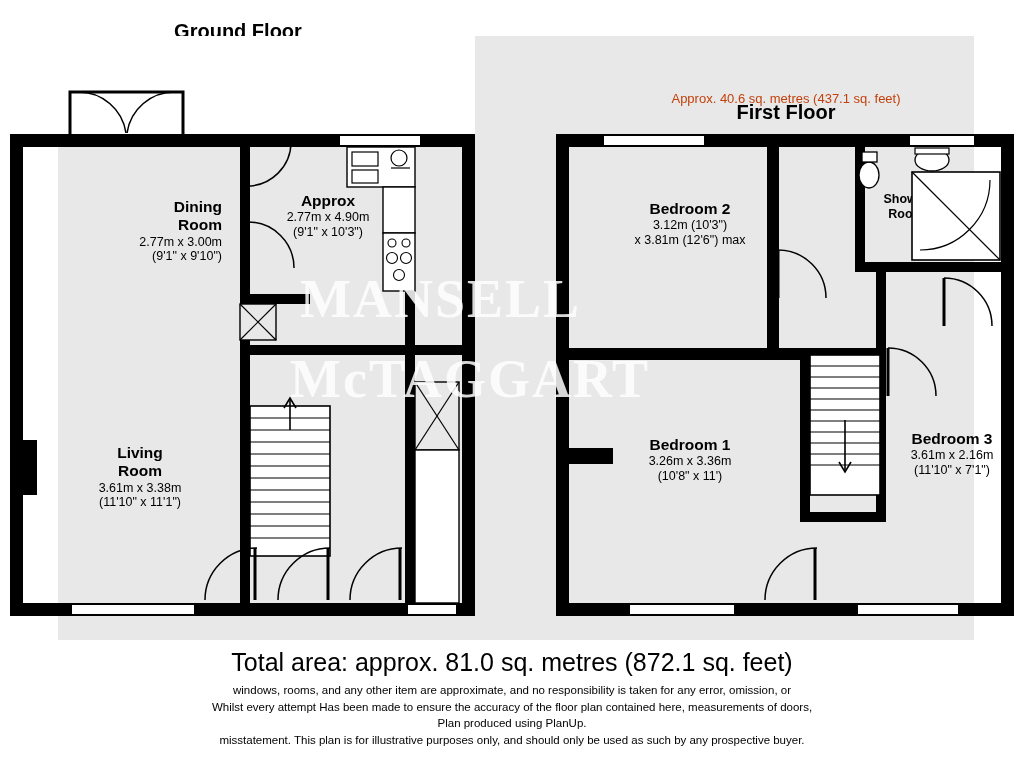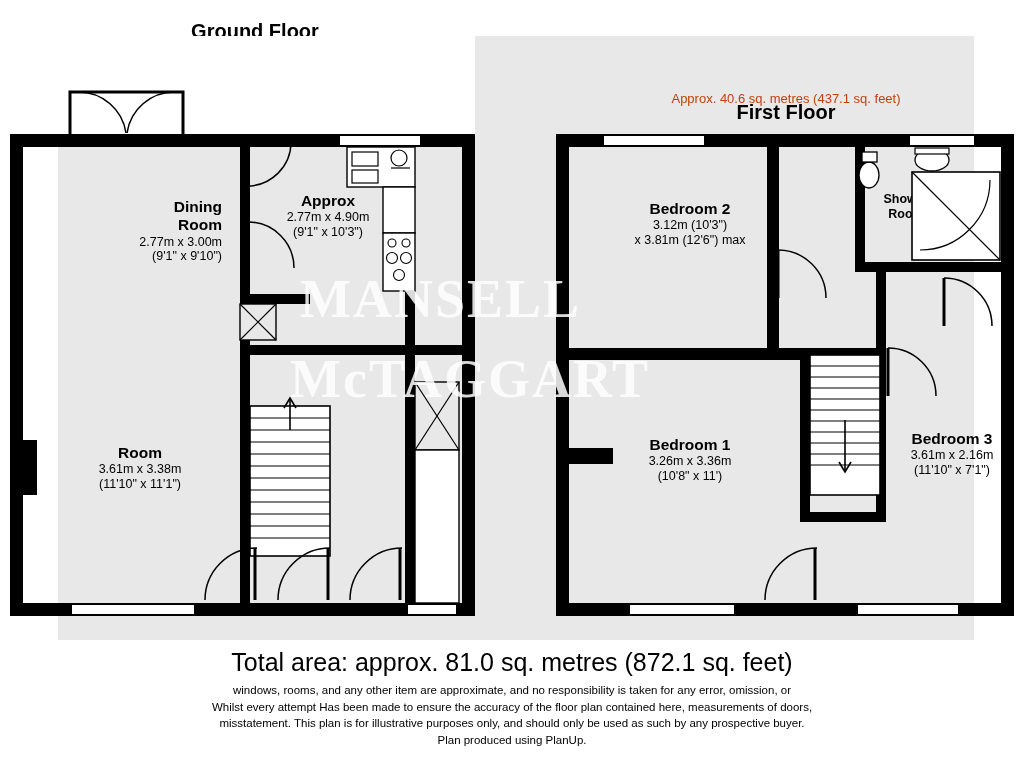--- a/index.html
+++ b/index.html
@@ -104,21 +104,21 @@
     width: 1024px;
     height: 768px;
     pointer-events: none;
   }
 </style>
 </head>
 <body>
 
 <div class="plan-bg"></div>
 
-<div class="title" style="left:144px; top:20px; width:222px;">Ground Floor</div>
+<div class="title" style="left:127px; top:20px; width:222px;">Ground Floor</div>
 <div class="subtitle" style="left:80px; top:49px; width:322px;">Approx. 40.4 sq. metres (435.0 sq. feet)</div>
 
 <div class="wall" style="left:10px; top:134px; width:13px; height:482px;"></div>
 <div class="wall" style="left:10px; top:134px; width:465px; height:13px;"></div>
 <div class="wall" style="left:462px; top:134px; width:13px; height:482px;"></div>
 <div class="wall" style="left:10px; top:603px; width:465px; height:13px;"></div>
 
 <div class="white" style="left:58px; top:36px; width:125px; height:98px;"></div>
 <div class="white" style="left:183px; top:36px; width:292px; height:98px;"></div>
 
@@ -144,20 +144,21 @@
   <span class="room-dim">(9'1" x 9'10")</span>
 </div>
 
 <div class="room-label" style="left:258px; top:192px; width:140px;">
   <span class="room-name">Approx</span>
   <span class="room-dim">2.77m x 4.90m</span>
   <span class="room-dim">(9'1" x 10'3")</span>
 </div>
 
 <div class="room-label" style="left:50px; top:444px; width:180px;">
+  <span class="room-name">Living</span>
   <span class="room-name">Room</span>
   <span class="room-dim">3.61m x 3.38m</span>
   <span class="room-dim">(11'10" x 11'1")</span>
 </div>
 
 <div class="title" style="left:675px; top:62px; width:222px;margin-top:39px;">First Floor</div>
 <div class="subtitle" style="left:625px; top:91px; width:322px;">Approx. 40.6 sq. metres (437.1 sq. feet)</div>
 
 <div class="wall" style="left:556px; top:134px; width:13px; height:482px;"></div>
 <div class="wall" style="left:556px; top:134px; width:458px; height:13px;"></div>
@@ -343,15 +344,15 @@
   </g>
 </svg>
 
 <div class="watermark" style="left:300px; top:268px; font-size:54px;">MANSELL</div>
 <div class="watermark" style="left:290px; top:348px; font-size:54px;">McTAGGART</div>
 
 <div class="total-area">Total area: approx. 81.0 sq. metres (872.1 sq. feet)</div>
 <div class="disclaimer">
   <div>windows, rooms, and any other item are approximate, and no responsibility is taken for any error, omission, or</div>
   <div>Whilst every attempt Has been made to ensure the accuracy of the floor plan contained here, measurements of doors,</div>
+  <div>Plan produced using PlanUp.</div>
   <div>misstatement. This plan is for illustrative purposes only, and should only be used as such by any prospective buyer.</div>
-  <div>Plan produced using PlanUp.</div>
 </div>
 
 </body></html>

